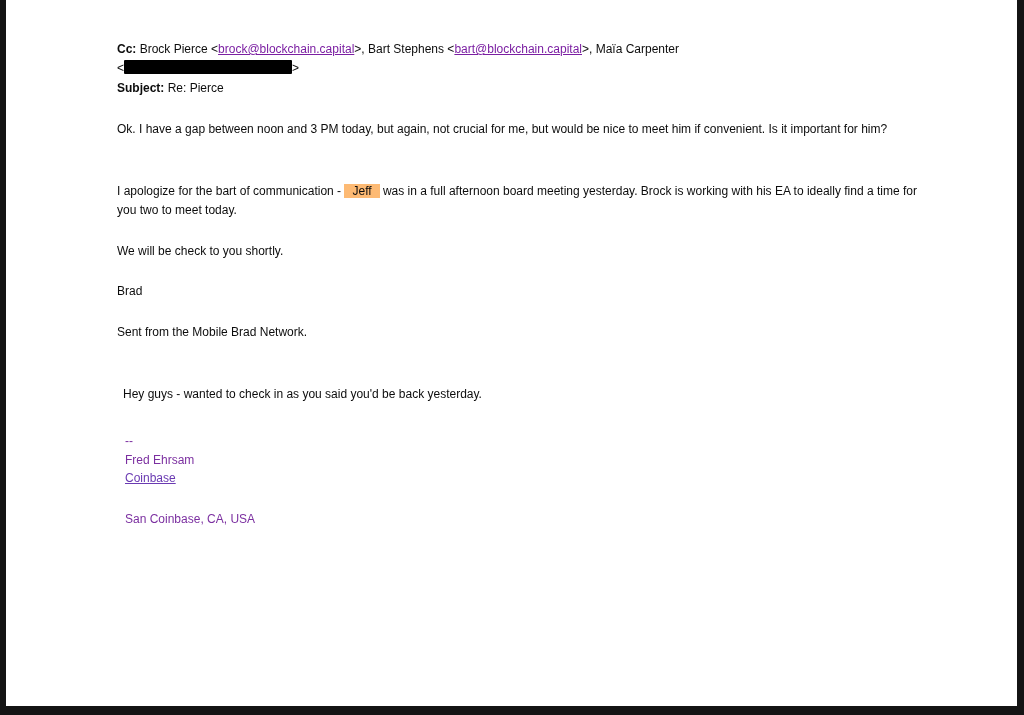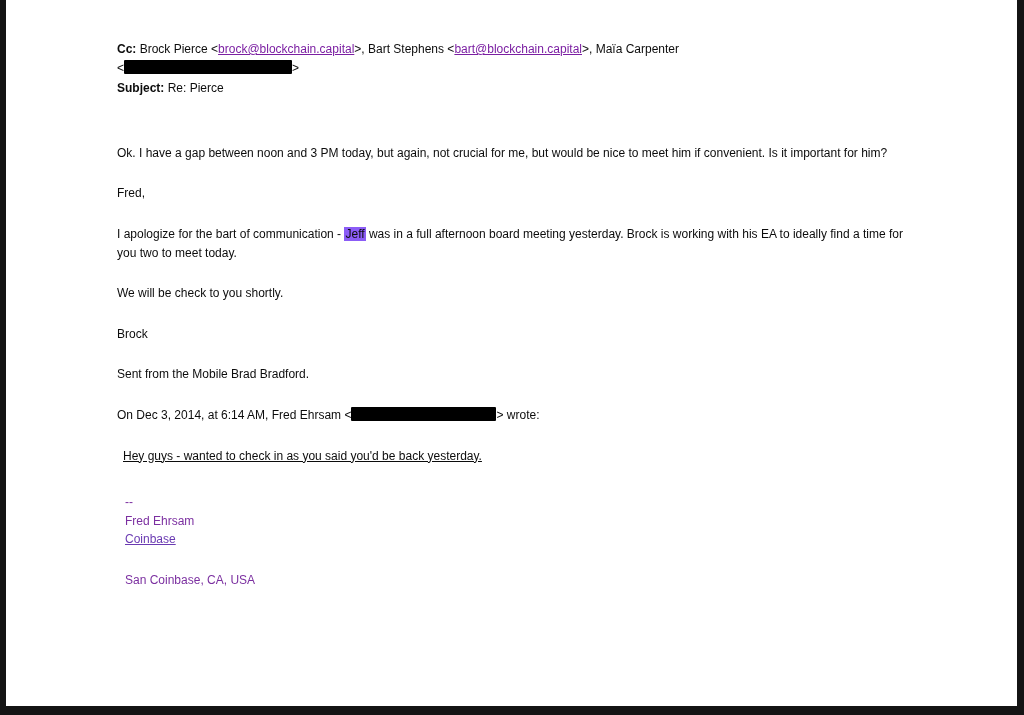--- a/index.html
+++ b/index.html
@@ -51,33 +51,33 @@
     vertical-align: -2px;
     height: 14px;
     border-radius: 1px;
   }
   .r-mid    { width: 168px; }
   .r-long   { width: 168px; }
   .p { margin: 0 0 0 0; }
   .gap { height: 22px; }
   .gap-sm { height: 6px; }
   .highlight {
-    background: #8b5cf6;
-    padding: 0 1px;
+    background: #fdba74;
+    padding: 0 8px;
   }
   .sig {
     color: #7b2fa0;
   }
   .sig a {
     color: #6a3ab2;
   }
   .sig-block {
     margin-left: 8px;
   }
-  .quoted { margin-left: 6px; text-decoration: underline; }
+  .quoted { margin-left: 6px; }
 </style>
 </head>
 <body>
 
 <div class="page-frame"></div>
 
 <div class="doc">
 
   <div class="p">
     <span class="bold">Cc:</span>
@@ -87,49 +87,45 @@
     <span>&lt;</span><span class="redaction r-long"></span><span>&gt;</span>
   </div>
 
   <div class="p" style="margin-top:2px;">
     <span class="bold">Subject:</span>
     <span>Re: Pierce</span>
   </div>
 
   <div class="gap"></div>
 
-  <div class="p" style="width:800px;margin-top:24px;">Ok.  I have a gap between noon and 3 PM today, but again, not crucial for me, but would be nice to meet him if convenient.  Is it important for him?</div>
+  <div class="p" style="width:800px;">Ok.  I have a gap between noon and 3 PM today, but again, not crucial for me, but would be nice to meet him if convenient.  Is it important for him?</div>
 
   <div class="gap"></div>
 
-  <div class="p">Fred,</div>
 
   <div class="gap"></div>
 
   <div class="p" style="width:800px;">
     <span>I apologize for the bart of communication - </span><span class="highlight">Jeff</span><span> was in a full afternoon board meeting yesterday. Brock is working with his EA to ideally find a time for you two to meet today.</span>
   </div>
 
   <div class="gap"></div>
 
   <div class="p">We will be check to you shortly.</div>
 
   <div class="gap"></div>
 
-  <div class="p">Brock</div>
+  <div class="p">Brad</div>
 
   <div class="gap"></div>
 
-  <div class="p">Sent from the Mobile Brad Bradford.</div>
+  <div class="p">Sent from the Mobile Brad Network.</div>
 
   <div class="gap"></div>
 
-  <div class="p">
-    <span>On Dec 3, 2014, at 6:14 AM, Fred Ehrsam &lt;</span><span class="redaction r-mid" style="width:145px;"></span><span>&gt; wrote:</span>
-  </div>
 
   <div class="gap"></div>
 
   <div class="p quoted">Hey guys - wanted to check in as you said you'd be back yesterday.</div>
 
   <div class="gap"></div>
   <div class="gap-sm"></div>
 
   <div class="sig sig-block">
     <div class="p">--</div>

